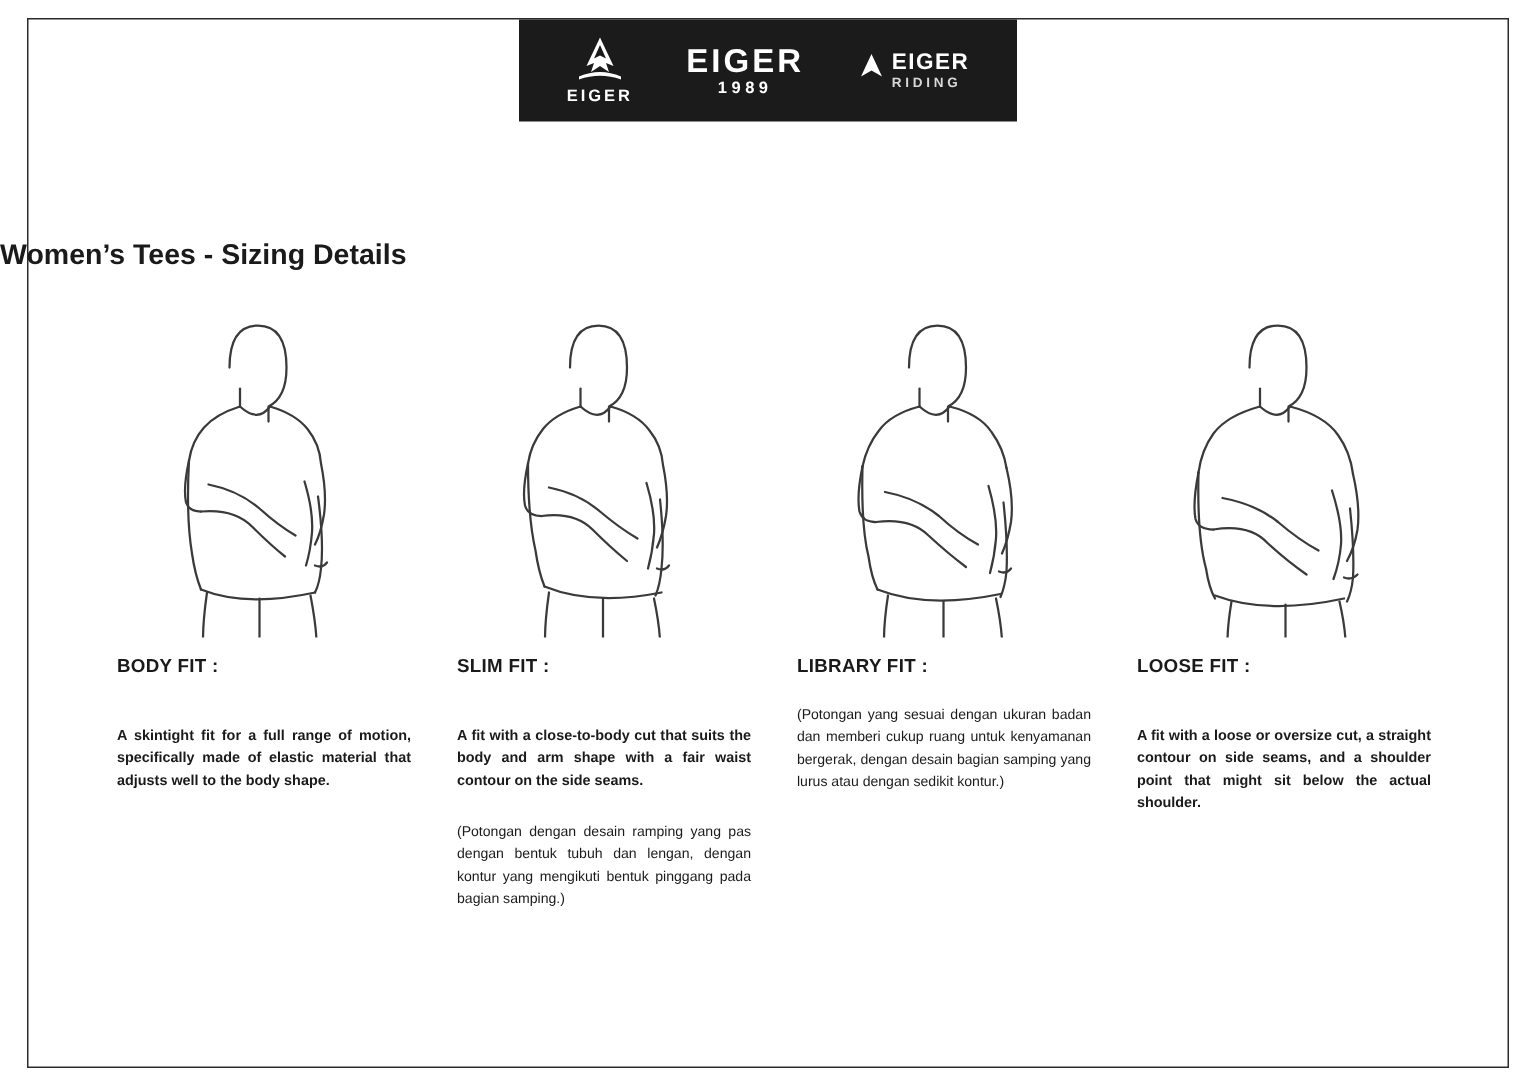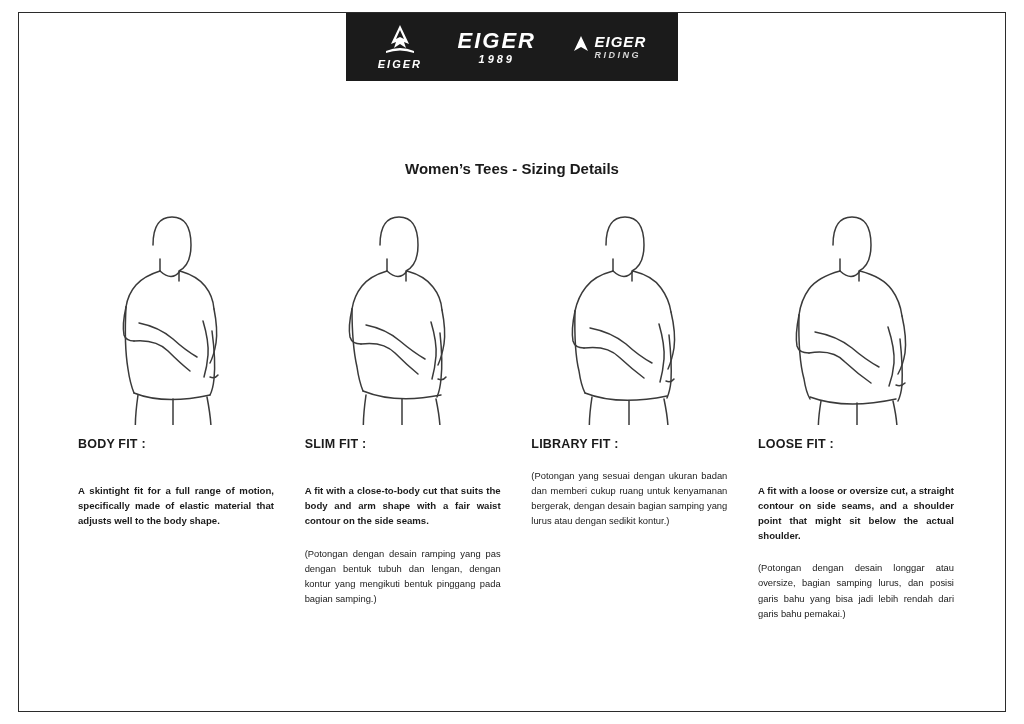--- a/index.html
+++ b/index.html
@@ -45,21 +45,20 @@
     justify-content: space-around;
     box-sizing: border-box;
     padding: 0 14px;
   }
   .logo-block {
     display: flex;
     flex-direction: column;
     align-items: center;
     justify-content: center;
     color: #ffffff;
-    font-style: italic;
   }
   .logo-mountain svg { display: block; }
   .logo-eiger-word {
     font-family: "Liberation Sans", sans-serif;
     font-weight: bold;
     font-size: 11px;
     letter-spacing: 2px;
     margin-top: 2px;
   }
   .logo-eiger-big {
@@ -110,22 +109,21 @@
     text-align: center;
     font-size: 15px;
     font-weight: bold;
     letter-spacing: 0.5px;
   }
   .doc-subtitle {
     position: absolute;
     top: 160px;
     left: 0;
     width: 1024px;
-    text-align: center;
-    font-size: 15px;
+    font-size: 19px;
     font-weight: bold;
   }
 
   
   .columns {
     position: absolute;
     left: 78px;
     top: 200px;
     width: 876px;
     display: flex;
@@ -327,17 +325,16 @@
             <path d="M129 136 q3 28 2 46 q-1 10 -4 16"></path>
             <path d="M39 194 q35 13 86 2"></path>
             <path d="M50 198 q-4 24 -2 36"></path>
             <path d="M122 198 q5 22 4 36"></path>
             <path d="M86 200 l0 34"></path>
           </g>
         </svg>
       </div>
       <div class="fit-heading">LOOSE FIT :</div>
       <div class="fit-en">A fit with a loose or oversize cut, a straight contour on side seams, and a shoulder point that might sit below the actual shoulder.</div>
-      <div class="fit-id">(Potongan dengan desain longgar atau oversize, bagian samping lurus, dan posisi garis bahu yang bisa jadi lebih rendah dari garis bahu pemakai.)</div>
     </div>
 
   </div>
 </div>
 
 </body></html>

